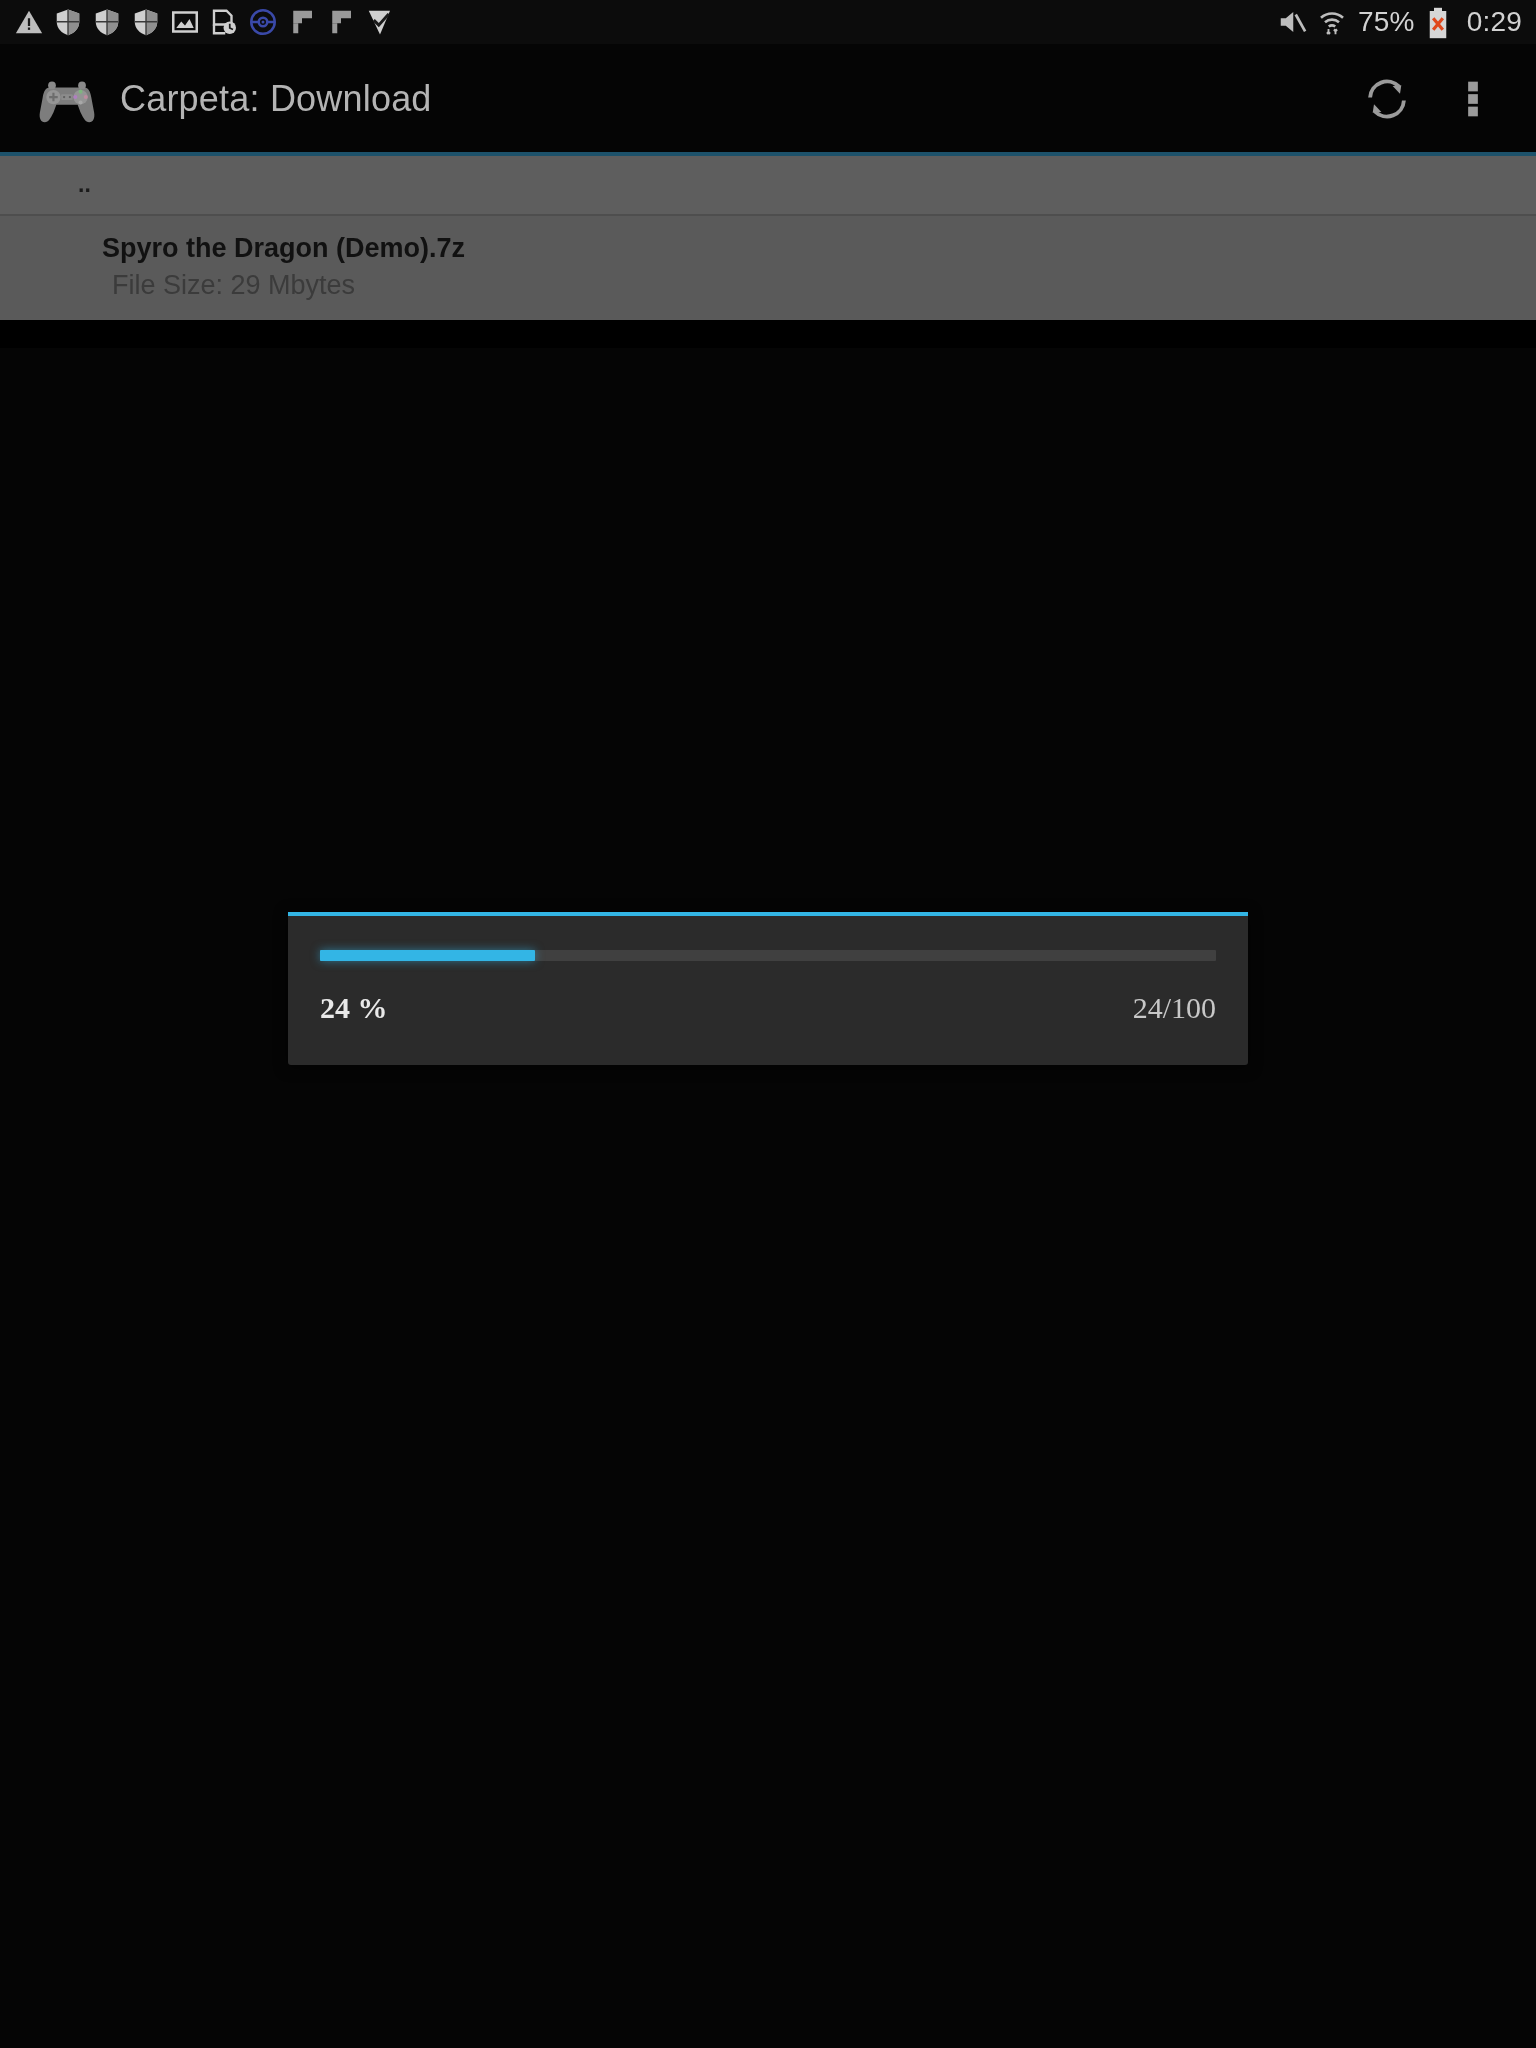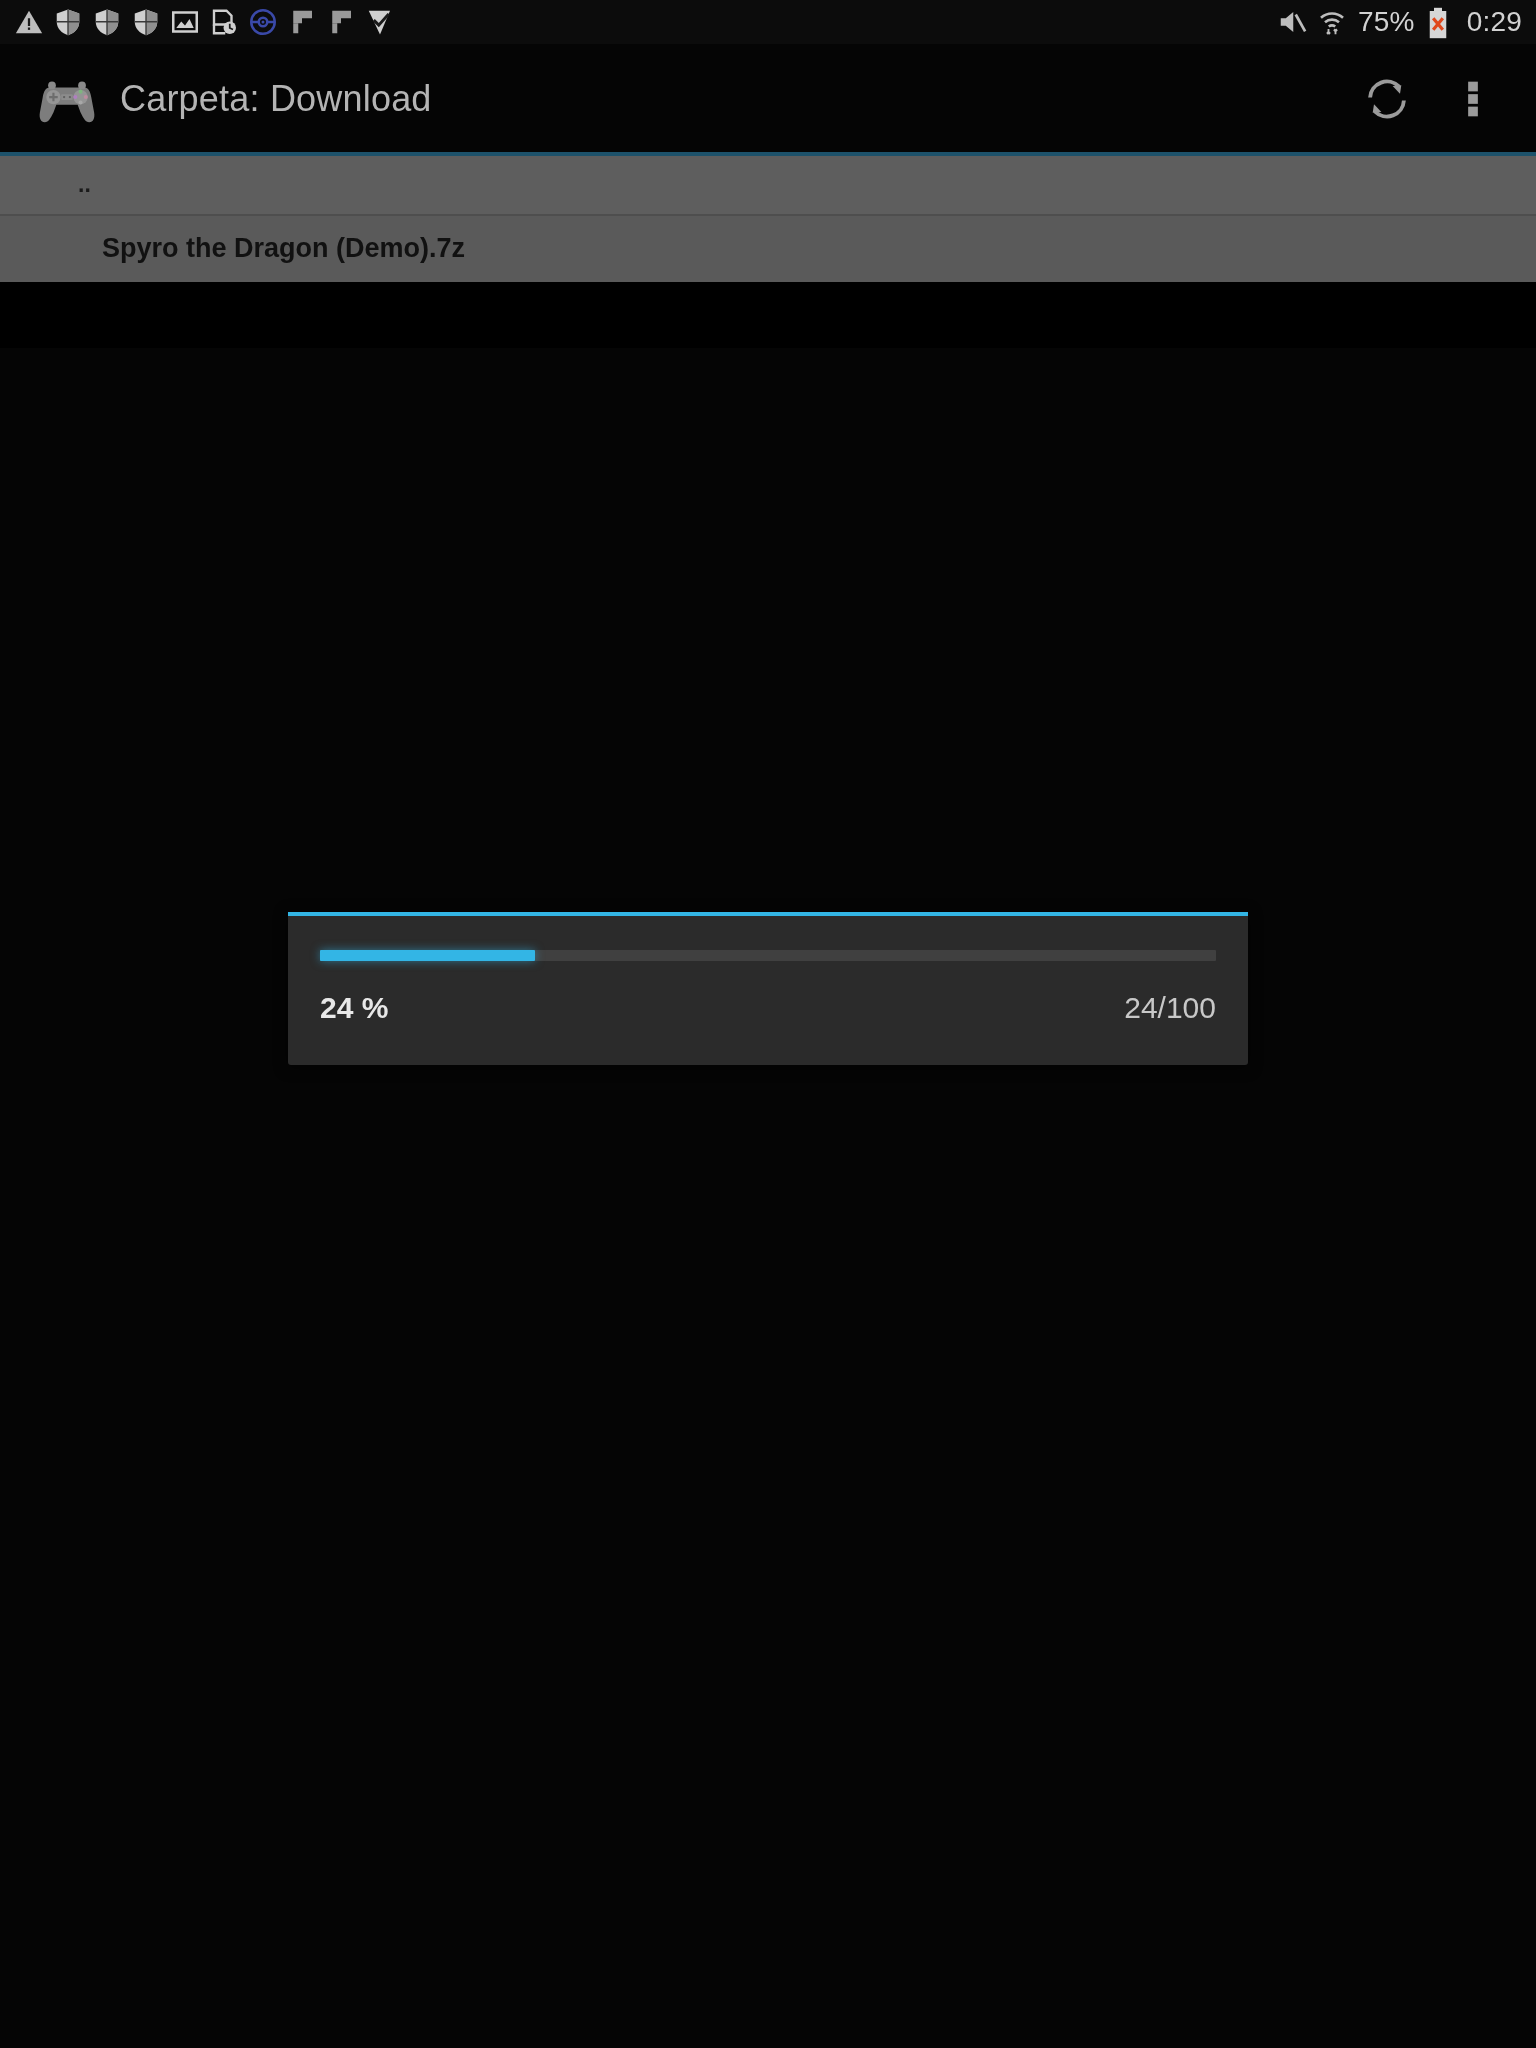--- a/index.html
+++ b/index.html
@@ -164,20 +164,21 @@
     line-height: 50px;
     white-space: nowrap;
   }
   #dialog-title-divider {
     height: 4px;
     background: #33b5e5;
     width: 100%;
   }
   #dialog-body {
     padding: 34px 32px 40px 32px;
+    font-family: Liberation Serif, serif;
   }
   #progress-track {
     position: relative;
     width: 100%;
     height: 11px;
     background: #404040;
     border-radius: 1px;
     overflow: visible;
   }
   #progress-fill {
@@ -387,20 +388,21 @@
 <div id="file-list">
 
   <div class="list-row">
     <div class="row-title row-title-plain">..</div>
   </div>
 
   <div class="row-divider"></div>
 
   <div class="list-row row-alt">
     <div class="row-title">Spyro the Dragon (Demo).7z</div>
+    <div class="row-sub">File Size: 29 Mbytes</div>
   </div>
 
 </div>
 
 <div id="dialog" style="background: rgb(43, 43, 43);">
 
 
   <div id="dialog-title-divider" style="background: rgb(51, 181, 229);"></div>
 
   <div id="dialog-body">

